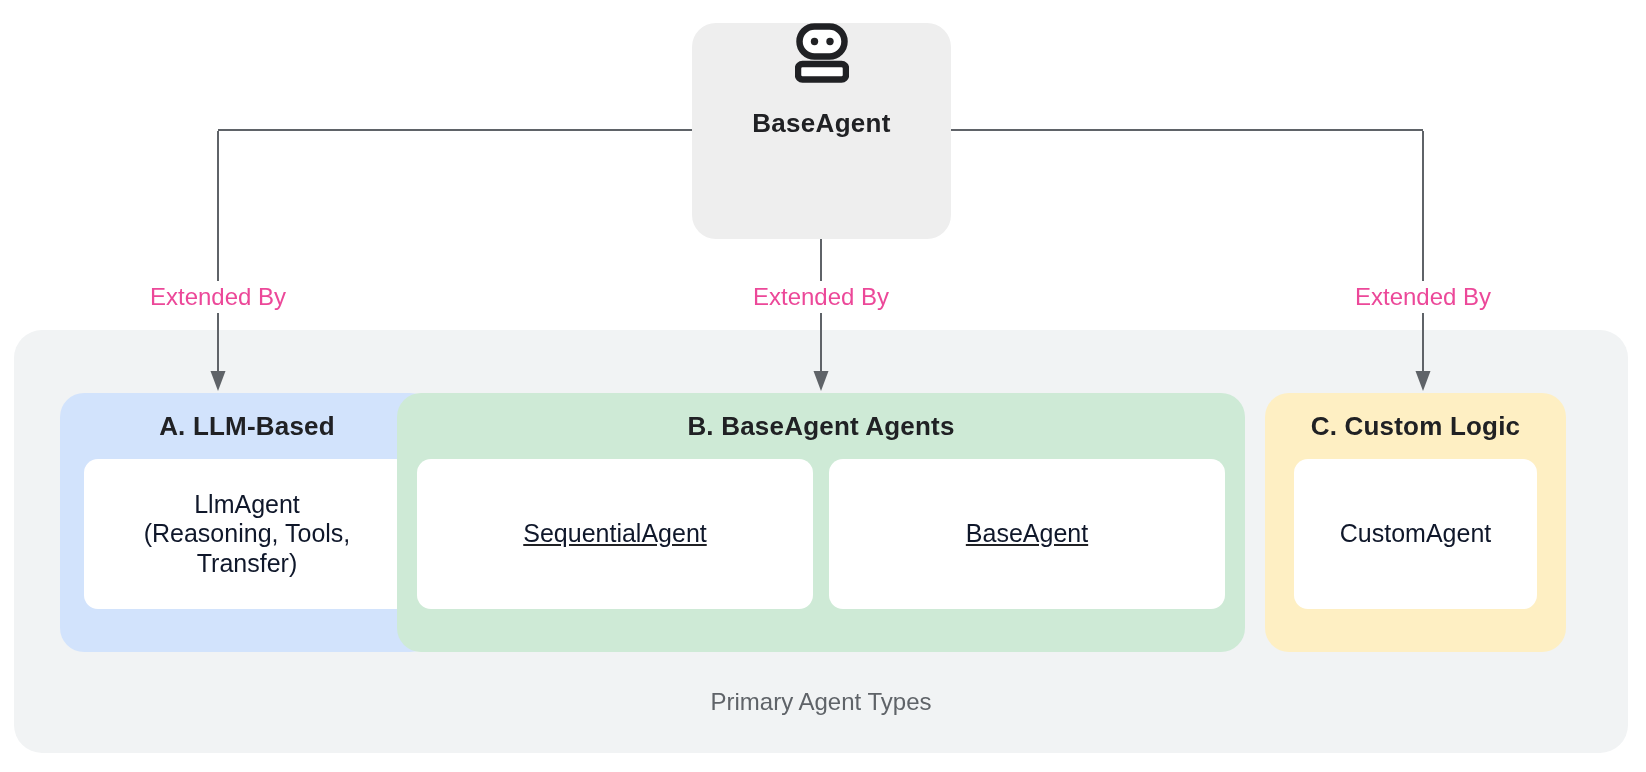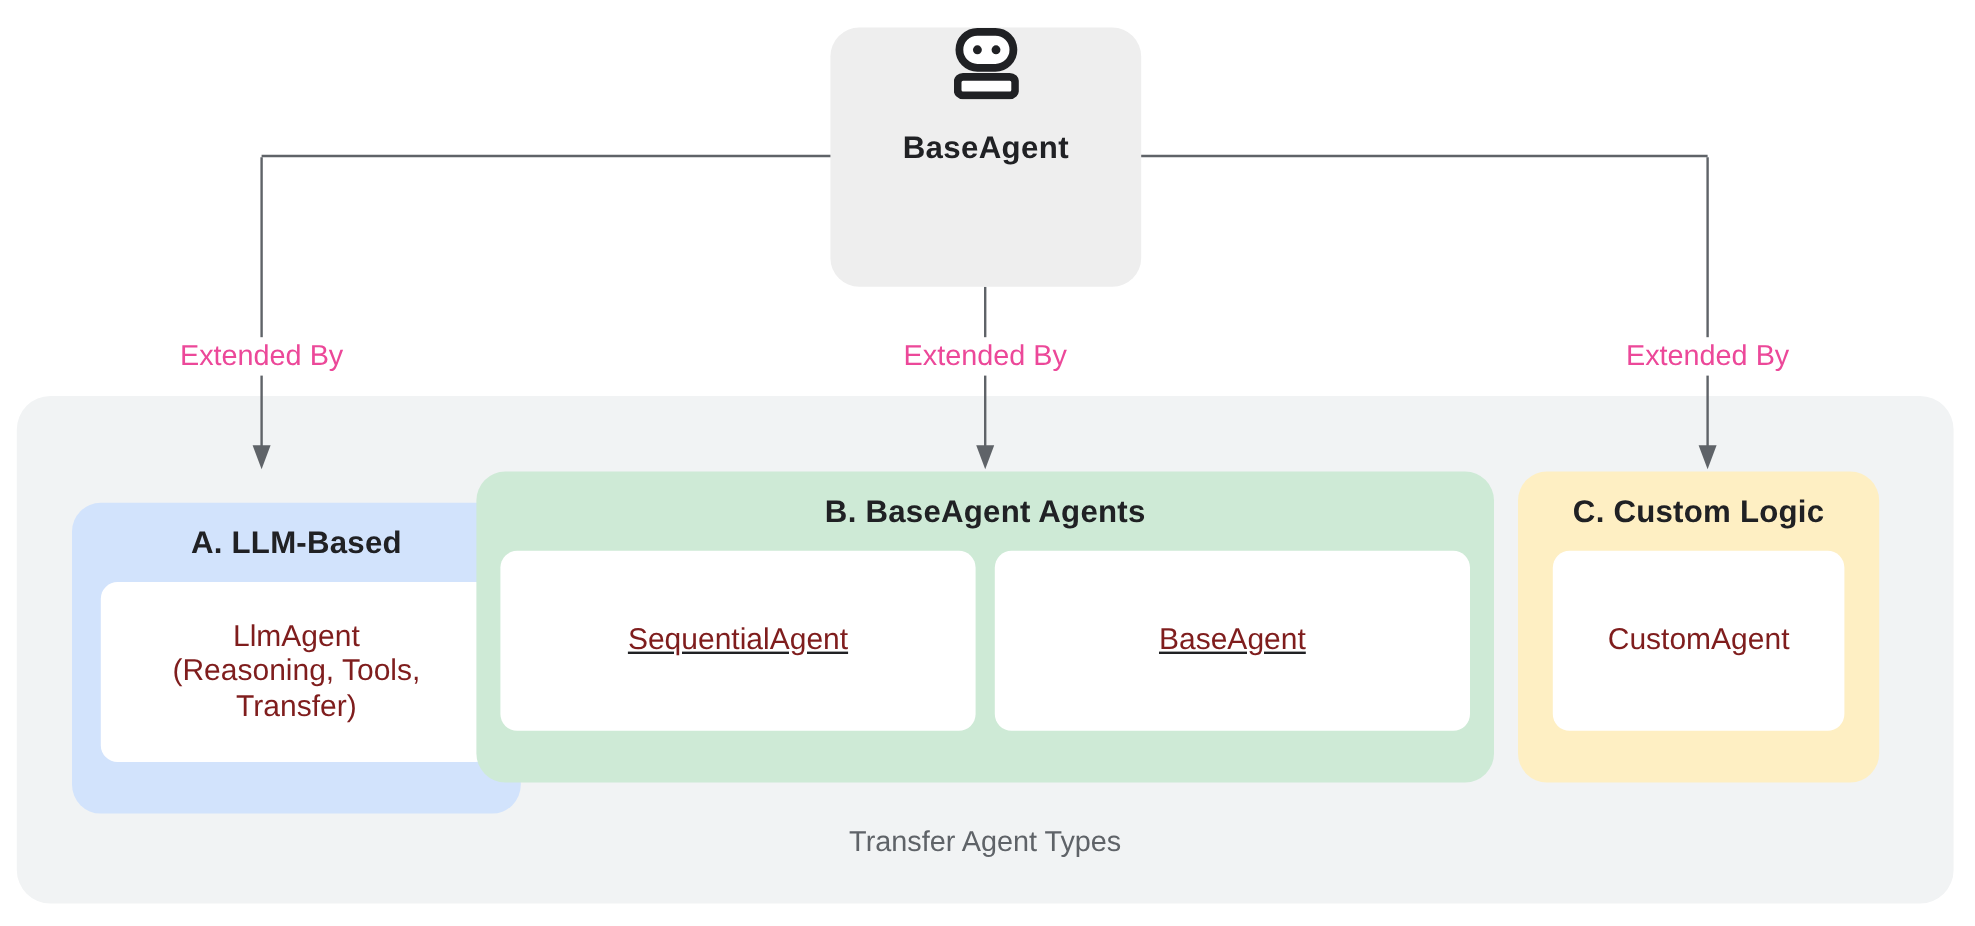--- a/index.html
+++ b/index.html
@@ -69,21 +69,21 @@
   .edge-label.pos-center { left: 821px; }
   .edge-label.pos-right  { left: 1423px; }
 
   
   .section {
     position: absolute;
     top: 63px;
     height: 259px;
     border-radius: 24px;
   }
-  .section.llm      { left: 46px;   width: 374px; background: #d2e3fc; margin-top: 26px; }
+  .section.llm      { left: 46px;   width: 374px; background: #d2e3fc; }
   .section.workflow { left: 383px;  width: 848px; background: #ceead6; }
   .section.custom   { left: 1251px; width: 301px; background: #feefc3; }
 
   .section-title {
     height: 66px;
     display: flex;
     align-items: center;
     justify-content: center;
     font-size: 26px;
     font-weight: 600;
@@ -99,21 +99,21 @@
     flex: 1;
     height: 150px;
     background: #ffffff;
     border-radius: 14px;
     display: flex;
     align-items: center;
     justify-content: center;
     text-align: center;
     font-size: 25px;
     line-height: 1.18;
-    color: #7f1d1d;
+    color: #0f172a;
     white-space: pre-line;
   }
 
   .group-caption {
     position: absolute;
     left: 0; right: 0;
     top: 358px;
     text-align: center;
     font-size: 24px;
     color: #5f6368;
@@ -143,21 +143,21 @@
       </div>
     </div>
 
     <div class="section custom" style="background-color: rgb(254, 239, 195);">
       <div class="section-title">C. Custom Logic</div>
       <div class="cards">
         <div class="card">CustomAgent</div>
       </div>
     </div>
 
-    <div class="group-caption">Transfer Agent Types</div>
+    <div class="group-caption">Primary Agent Types</div>
   </div>
 
   <svg class="connectors" width="1646" height="772" viewBox="0 0 1646 772">
     <path d="M218 130 H1423" stroke="#5f6368" stroke-width="2" fill="none"></path>
     <path d="M218 131 V373" stroke="#5f6368" stroke-width="2" fill="none"></path>
     <path d="M821 239 V373" stroke="#5f6368" stroke-width="2" fill="none"></path>
     <path d="M1423 131 V373" stroke="#5f6368" stroke-width="2" fill="none"></path>
     <polygon points="210.5,371 225.5,371 218,391" fill="#5f6368"></polygon>
     <polygon points="813.5,371 828.5,371 821,391" fill="#5f6368"></polygon>
     <polygon points="1415.5,371 1430.5,371 1423,391" fill="#5f6368"></polygon>

